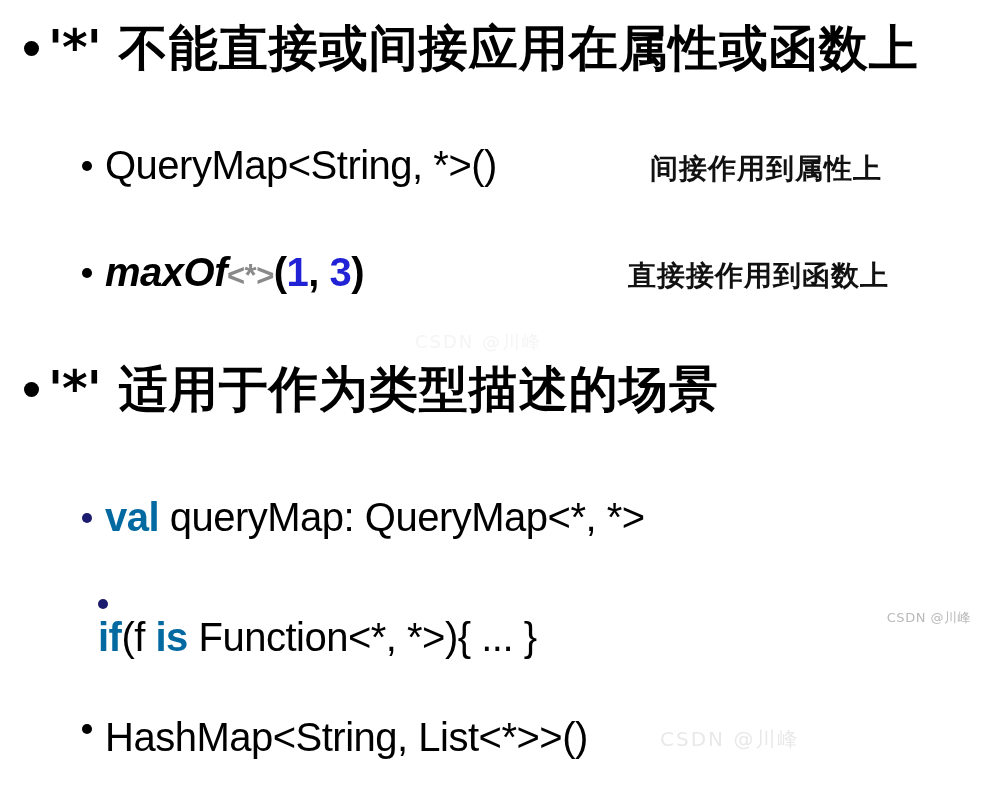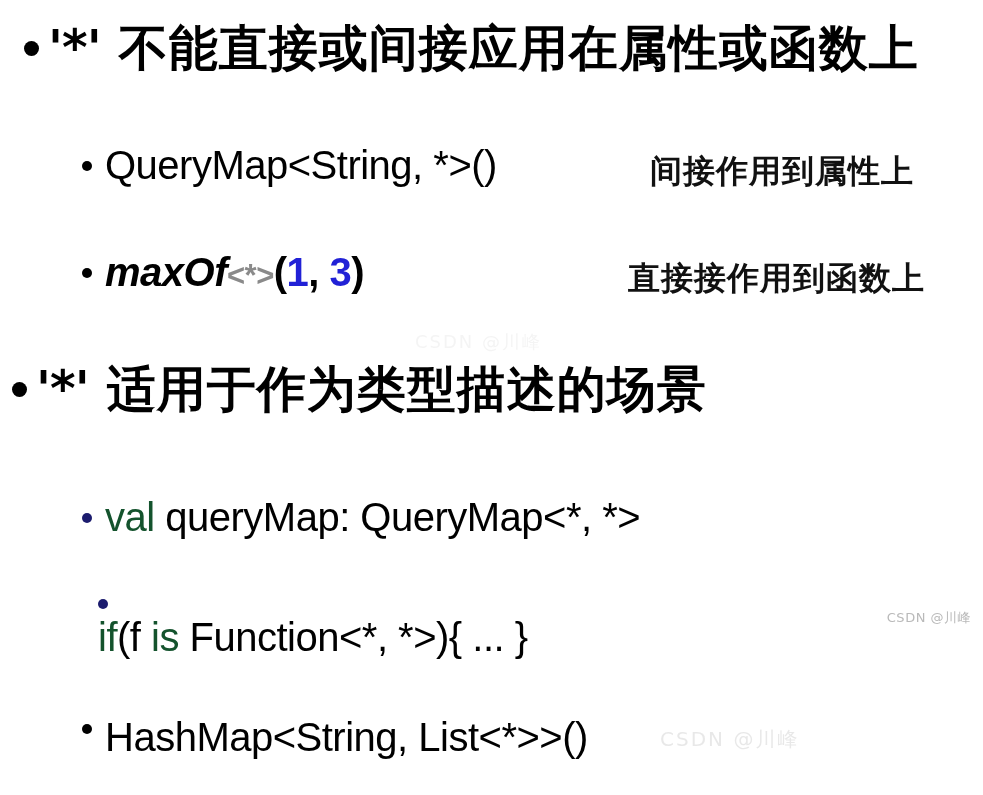--- a/index.html
+++ b/index.html
@@ -73,40 +73,40 @@
     letter-spacing: 1px;
   }
 
   
   .code-text {
     font-size: 40px;
     line-height: 1;
     letter-spacing: -0.5px;
   }
   .code-text .kw {
-    color: #14532d;
-    font-weight: normal;
+    color: #0369a1;
+    font-weight: bold;
   }
   .code-text .num {
     color: #2121d6;
   }
   .code-text .ital {
     font-style: italic;
   }
   .code-text .dim {
     color: #8a8a8a;
     font-size: 31px;
     letter-spacing: -0.5px;
   }
 
   
   .annotation {
     position: absolute;
     font-family: "DejaVu Sans", "Liberation Sans", sans-serif;
-    font-size: 32px;
+    font-size: 28px;
     font-weight: 600;
     color: #111111;
     white-space: nowrap;
     letter-spacing: 1px;
   }
 
   
   .watermark-corner {
     position: absolute;
     right: 12px;
@@ -143,21 +143,21 @@
     <span class="code-text">QueryMap&lt;String, *&gt;()</span>
   </div>
   <div class="annotation" style="left:650px; top:150px;">间接作用到属性上</div>
 
   <div class="line" style="left:82px; top:252px;font-weight:bold;">
     <span class="bullet lvl2"></span>
     <span class="code-text"><span class="ital">maxOf</span><span class="dim">&lt;*&gt;</span><span>(</span><span class="num">1</span><span>, </span><span class="num">3</span><span>)</span></span>
   </div>
   <div class="annotation" style="left:628px; top:257px;">直接接作用到函数上</div>
 
-  <div class="line" style="left:12px; top:365px;">
+  <div class="line" style="left:24px; top:365px;">
     <span class="bullet lvl1"></span>
     <span class="heading-text"><span class="star">'*'</span><span class="cjk"> 适用于作为类型描述的场景</span></span>
   </div>
 
   <div class="line" style="left:82px; top:497px;">
     <span class="bullet lvl2 blue"></span>
     <span class="code-text"><span class="kw">val</span><span> queryMap: QueryMap&lt;*, *&gt;</span></span>
   </div>
 
   <div class="line" style="left:98px; top:607px;flex-direction:column;">

